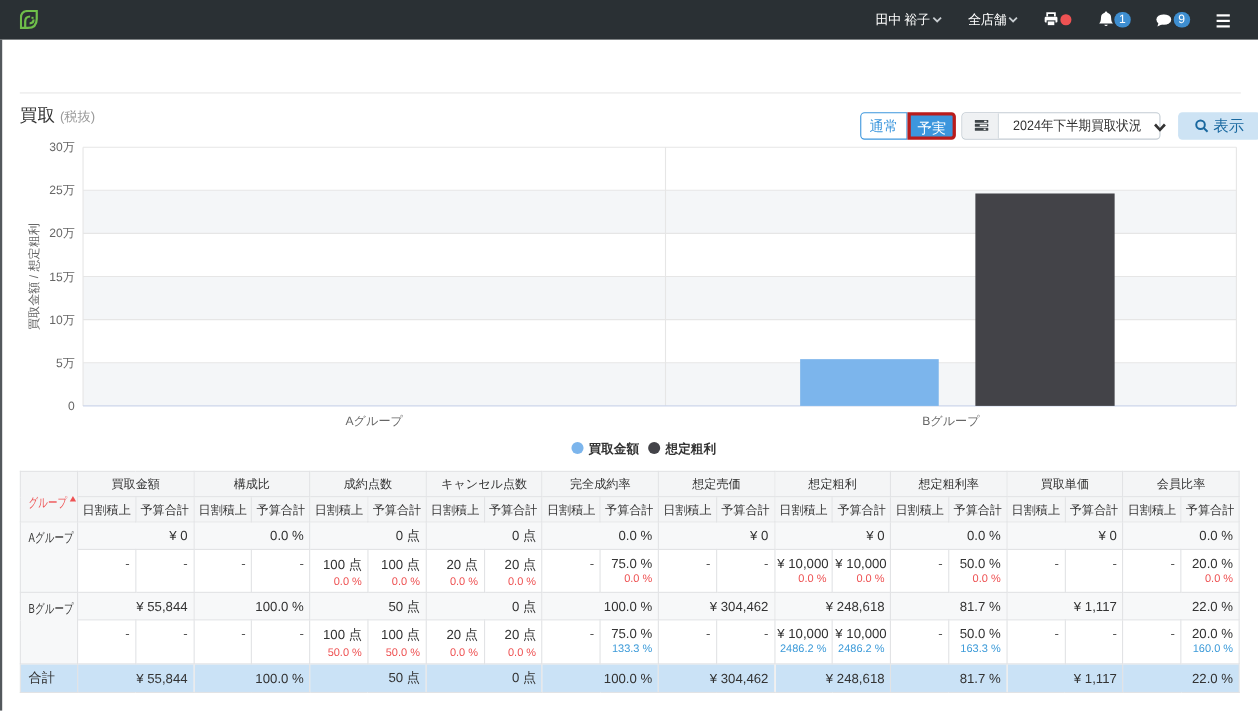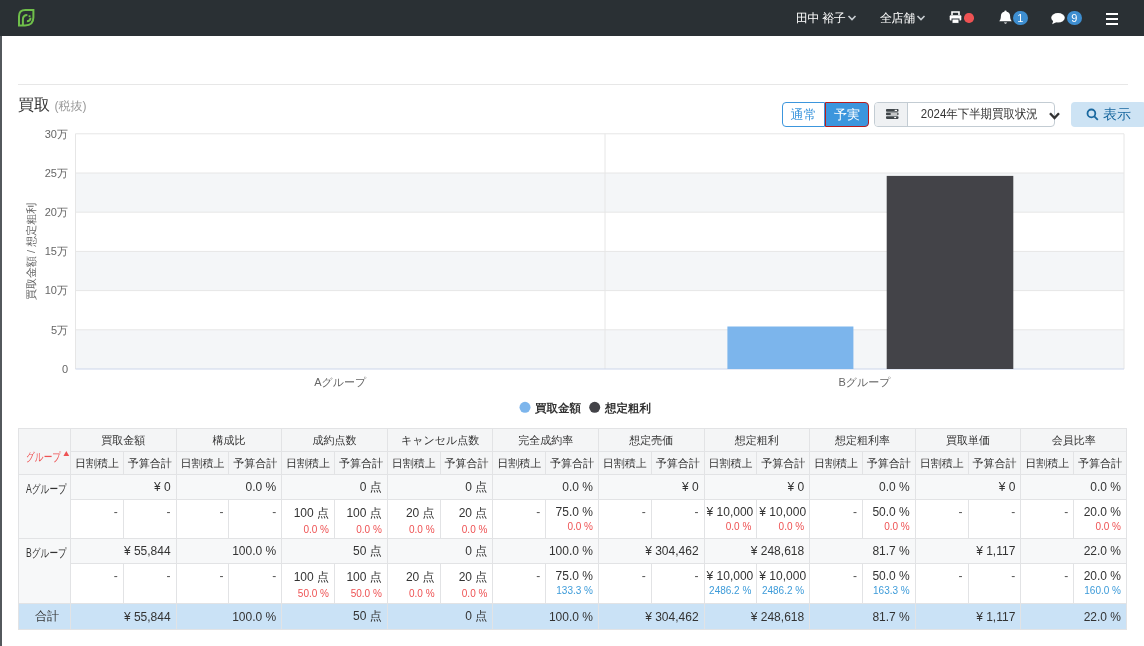--- a/index.html
+++ b/index.html
@@ -13,21 +13,21 @@
   .chev { position:absolute; top:14px; }
   
   #title { position:absolute; left:18px; top:71px; font-size:16px; color:#333;margin-top:24px; }
   #title small { font-size:12px; color:#999; }
   #titlehr { position:absolute; left:18px; top:84px; width:1110px; height:1px; background:#e7e7e7; }
   
   .ctl { position:absolute; top:102px; height:25px; }
   #tgl { left:782px; width:87px; display:flex; }
   #tgl .t1 { width:43px; background:#fff; border:1px solid #3c96dd; border-radius:4px 0 0 4px;
      color:#3c96dd; font-size:13px; text-align:center; line-height:23px; }
-  #tgl .t2 { width:44px; background:#3c96dd; border:1px solid #b91c1c; border-radius:0 4px 4px 0;
+  #tgl .t2 { width:44px; background:#3c96dd; border:3px solid #b91c1c; border-radius:0 4px 4px 0;
      color:#fff; font-size:13px; text-align:center; line-height:23px; }
   #igrp { left:874px; width:181px; display:flex; border:1px solid #c3ccd3; border-radius:4px; background:#fff; }
   #igrp .addon { width:33px; background:#eff1f3; border-right:1px solid #c3ccd3; border-radius:3px 0 0 3px; position:relative; }
   #igrp .seltxt { flex:1; font-size:12.5px; color:#333; line-height:23px; padding-left:14px;
      white-space:nowrap; overflow:visible; transform:scaleX(.915); transform-origin:0 50%; }
   #btn-show { left:1071px; width:75px; background:#cde3f4; border-radius:4px; color:#19689f;
      font-size:14px; text-align:center; line-height:25px; }
   
   #chart { position:absolute; left:0; top:125px; }
   
@@ -277,21 +277,21 @@
       <td class="gb">¥ 10,000<div class="pct bl">2486.2 %</div></td>
         <td>¥ 10,000<div class="pct bl">2486.2 %</div></td>
       <td class="gb dash">-</td>
         <td>50.0 %<div class="pct bl">163.3 %</div></td>
       <td class="gb dash">-</td>
         <td class="dash">-</td>
       <td class="gb dash">-</td>
         <td>20.0 %<div class="pct bl">160.0 %</div></td>
     </tr>
     <tr class="sum">
-      <td class="lbl" style="background:#cae2f6;vertical-align:middle;padding-top:0;text-align:center">合計</td>
+      <td class="lbl" style="background:#cae2f6;vertical-align:middle;padding-top:0;">合計</td>
       <td colspan="2" class="gb">¥ 55,844</td>
       <td colspan="2" class="gb">100.0 %</td>
       <td colspan="2" class="gb">50 点</td>
       <td colspan="2" class="gb">0 点</td>
       <td colspan="2" class="gb">100.0 %</td>
       <td colspan="2" class="gb">¥ 304,462</td>
       <td colspan="2" class="gb">¥ 248,618</td>
       <td colspan="2" class="gb">81.7 %</td>
       <td colspan="2" class="gb">¥ 1,117</td>
       <td colspan="2" class="gb">22.0 %</td>

